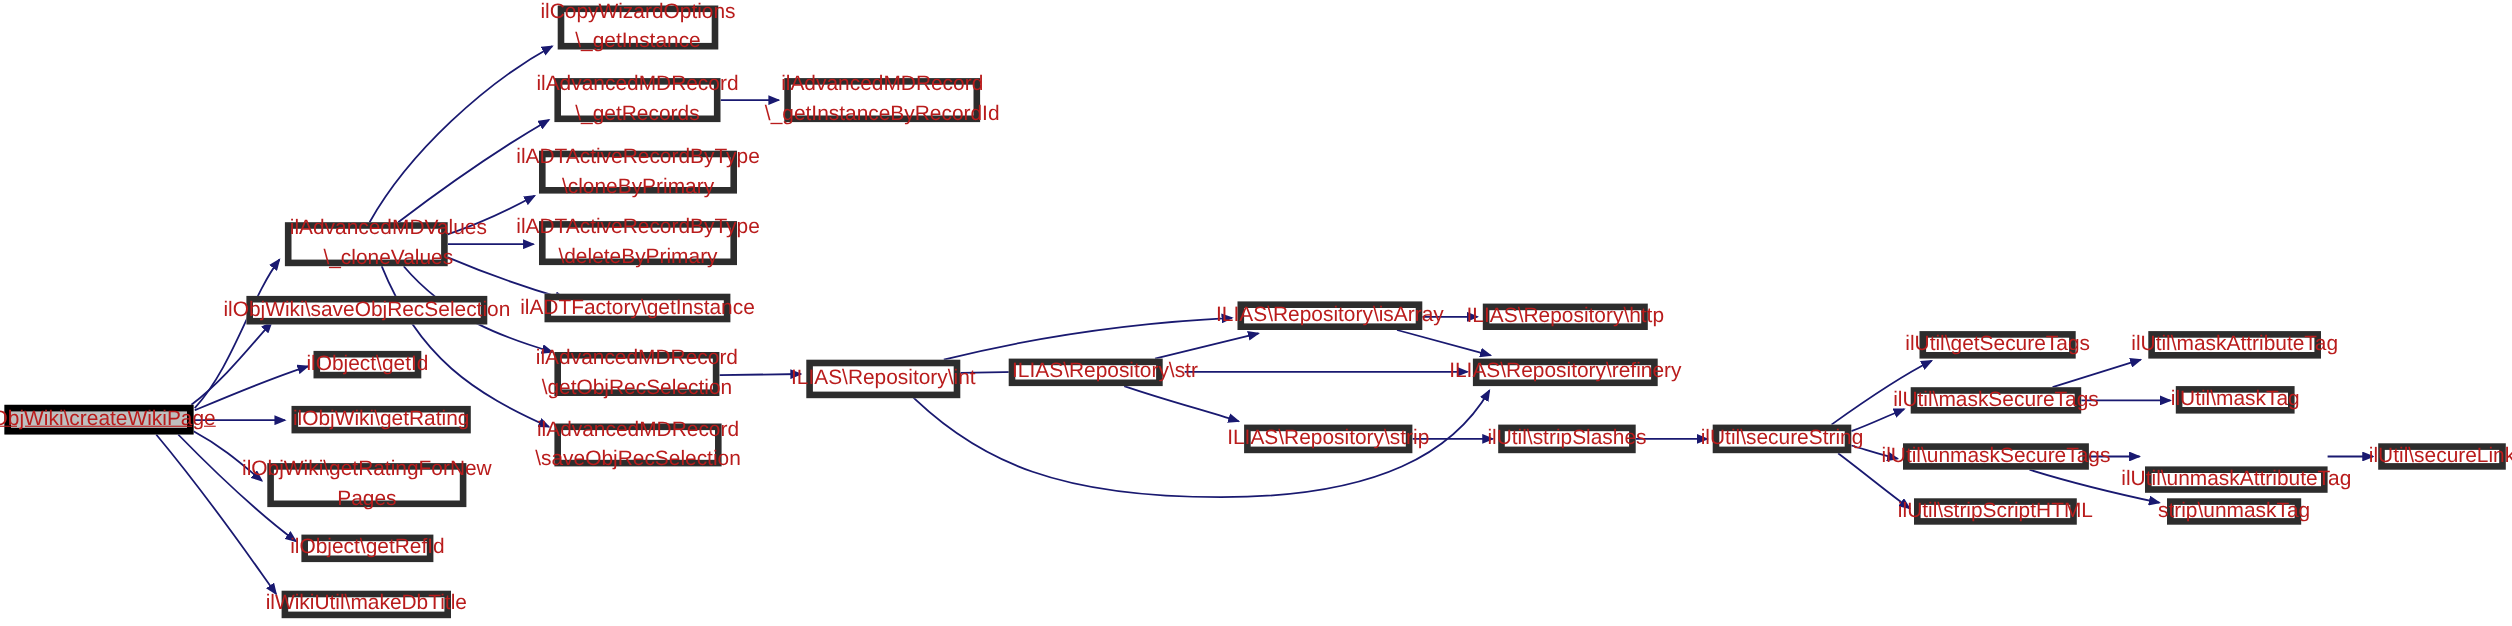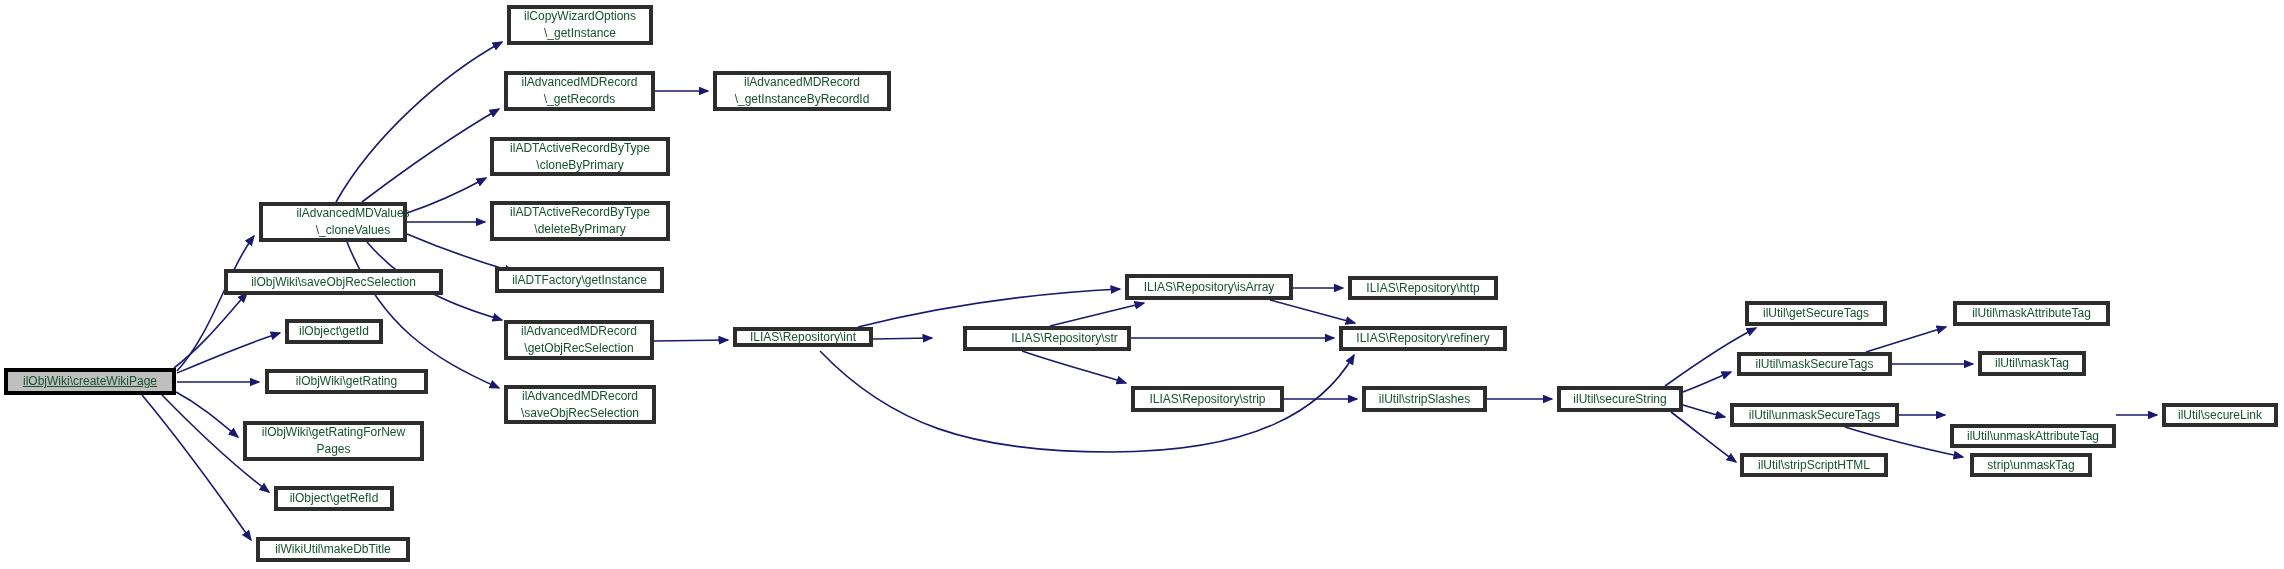--- a/index.html
+++ b/index.html
@@ -18,28 +18,28 @@
     width: 100%; height: 100%;
   }
   #edges path.edge {
     fill: none;
     stroke-width: 1.6;
   }
   .node {
     position: absolute;
     box-sizing: border-box;
     background: #ffffff;
-    border: 4px solid #6d28d9;
+    border: 6px solid #6d28d9;
     display: flex;
     align-items: center;
     justify-content: center;
     text-align: center;
-    font-size: 12px;
+    font-size: 19px;
     line-height: 1.4;
-    color: #14532d;
+    color: #b91c1c;
     white-space: pre-line;
     cursor: pointer;
   }
   .node.root {
     background: #bfbfbf;
     border-color: #000000;
   }
 </style>
 </head>
 <body>
@@ -105,22 +105,22 @@
 \cloneByPrimary</div>
     <div class="node" style="left: 490px; top: 201px; width: 180px; height: 40px; background: rgb(255, 255, 255); border-color: rgb(45, 45, 45);">ilADTActiveRecordByType
 \deleteByPrimary</div>
     <div class="node" style="left: 495px; top: 267px; width: 169px; height: 26px; background: rgb(255, 255, 255); border-color: rgb(45, 45, 45);">ilADTFactory\getInstance</div>
     <div class="node" style="left: 504px; top: 320px; width: 150px; height: 40px; background: rgb(255, 255, 255); border-color: rgb(45, 45, 45);">ilAdvancedMDRecord
 \getObjRecSelection</div>
     <div class="node" style="left: 504px; top: 385px; width: 152px; height: 39px; background: rgb(255, 255, 255); border-color: rgb(45, 45, 45);">ilAdvancedMDRecord
 \saveObjRecSelection</div>
     <div class="node" style="left: 713px; top: 71px; width: 178px; height: 40px; background: rgb(255, 255, 255); border-color: rgb(45, 45, 45);">ilAdvancedMDRecord
 \_getInstanceByRecordId</div>
-    <div class="node" style="left: 733px; top: 327px; width: 140px; height: 20px; background: rgb(255, 255, 255); border-color: rgb(45, 45, 45); text-align: center;">ILIAS\Repository\int</div>
-    <div class="node" style="left: 963px; top: 326px; width: 168px; height: 25px; background: rgb(255, 255, 255); border-color: rgb(45, 45, 45); padding-left: 35px;">ILIAS\Repository\str</div>
+    <div class="node" style="left: 733px; top: 327px; width: 140px; height: 35px; background: rgb(255, 255, 255); border-color: rgb(45, 45, 45); text-align: center;">ILIAS\Repository\int</div>
+    <div class="node" style="left: 917px; top: 326px; width: 140px; height: 25px; background: rgb(255, 255, 255); border-color: rgb(45, 45, 45); padding-left: 35px;">ILIAS\Repository\str</div>
     <div class="node" style="left: 1125px; top: 274px; width: 168px; height: 26px; background: rgb(255, 255, 255); border-color: rgb(45, 45, 45);">ILIAS\Repository\isArray</div>
     <div class="node" style="left: 1131px; top: 386px; width: 153px; height: 26px; background: rgb(255, 255, 255); border-color: rgb(45, 45, 45);">ILIAS\Repository\strip</div>
     <div class="node" style="left: 1348px; top: 276px; width: 150px; height: 24px; background: rgb(255, 255, 255); border-color: rgb(45, 45, 45);">ILIAS\Repository\http</div>
     <div class="node" style="left: 1339px; top: 326px; width: 168px; height: 25px; background: rgb(255, 255, 255); border-color: rgb(45, 45, 45);">ILIAS\Repository\refinery</div>
     <div class="node" style="left: 1362px; top: 386px; width: 125px; height: 26px; background: rgb(255, 255, 255); border-color: rgb(45, 45, 45);">ilUtil\stripSlashes</div>
     <div class="node" style="left: 1557px; top: 386px; width: 126px; height: 26px; background: rgb(255, 255, 255); border-color: rgb(45, 45, 45);">ilUtil\secureString</div>
     <div class="node" style="left: 1745px; top: 301px; width: 142px; height: 25px; background: rgb(255, 255, 255); border-color: rgb(45, 45, 45);">ilUtil\getSecureTags</div>
     <div class="node" style="left: 1737px; top: 352px; width: 155px; height: 24px; background: rgb(255, 255, 255); border-color: rgb(45, 45, 45);">ilUtil\maskSecureTags</div>
     <div class="node" style="left: 1730px; top: 403px; width: 169px; height: 24px; background: rgb(255, 255, 255); border-color: rgb(45, 45, 45);">ilUtil\unmaskSecureTags</div>
     <div class="node" style="left: 1740px; top: 453px; width: 148px; height: 24px; background: rgb(255, 255, 255); border-color: rgb(45, 45, 45);">ilUtil\stripScriptHTML</div>

